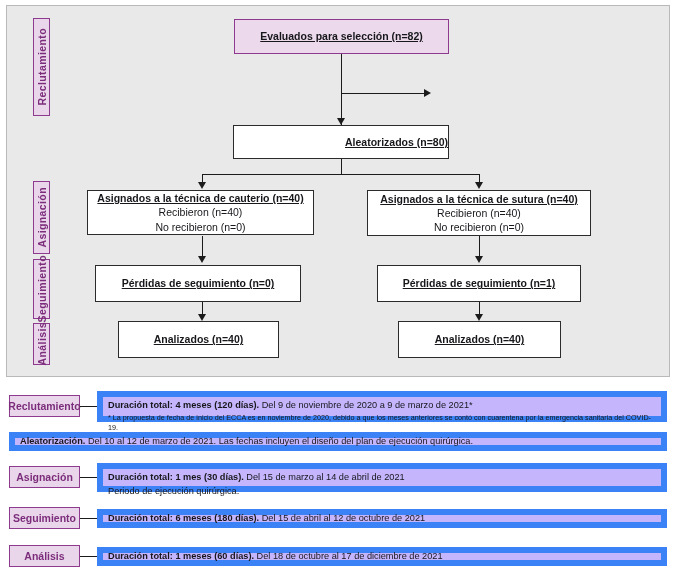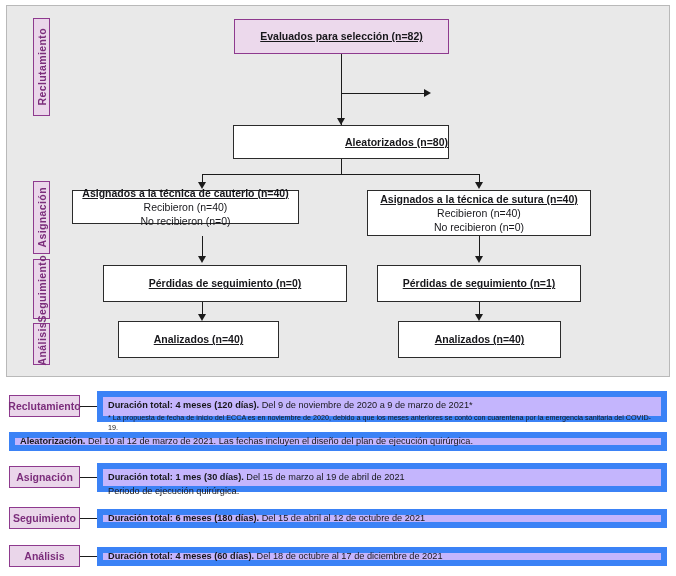--- a/index.html
+++ b/index.html
@@ -102,38 +102,38 @@
     <div class="b">Aleatorizados (n=80)</div>
   </div>
 
   <div class="vline" style="left:334px;top:153px;height:16px;"></div>
   <div class="hline" style="left:195px;top:168px;width:278px;"></div>
   <div class="vline" style="left:195px;top:168px;height:9px;"></div>
   <div class="vline" style="left:472px;top:168px;height:9px;"></div>
   <div class="arrow-down" style="left:191px;top:176px;"></div>
   <div class="arrow-down" style="left:468px;top:176px;"></div>
 
-  <div class="fbox" style="left:65px;top:184px;width:227px;height:34px;">
+  <div class="fbox" style="left:80px;top:184px;width:227px;height:45px;">
     <div class="b">Asignados a la técnica de cauterio (n=40)</div>
     <div>Recibieron (n=40)</div>
     <div>No recibieron (n=0)</div>
   </div>
 
   <div class="fbox" style="left:360px;top:184px;width:224px;height:46px;">
     <div class="b">Asignados a la técnica de sutura (n=40)</div>
     <div>Recibieron (n=40)</div>
     <div>No recibieron (n=0)</div>
   </div>
 
   <div class="vline" style="left:195px;top:230px;height:21px;"></div>
   <div class="arrow-down" style="left:191px;top:250px;"></div>
   <div class="vline" style="left:472px;top:230px;height:21px;"></div>
   <div class="arrow-down" style="left:468px;top:250px;"></div>
 
-  <div class="fbox" style="left:96px;top:259px;width:244px;height:37px;">
+  <div class="fbox" style="left:88px;top:259px;width:206px;height:37px;">
     <div class="b">Pérdidas de seguimiento (n=0)</div>
   </div>
   <div class="fbox" style="left:370px;top:259px;width:204px;height:37px;">
     <div class="b">Pérdidas de seguimiento (n=1)</div>
   </div>
 
   <div class="vline" style="left:195px;top:296px;height:13px;"></div>
   <div class="arrow-down" style="left:191px;top:308px;"></div>
   <div class="vline" style="left:472px;top:296px;height:13px;"></div>
   <div class="arrow-down" style="left:468px;top:308px;"></div>
@@ -162,36 +162,36 @@
     <span class="b">Aleatorización.</span><span> Del 10 al 12 de marzo de 2021. Las fechas incluyen el diseño del plan de ejecución quirúrgica.</span>
   </div>
 </div>
 
 <div class="lgbox" style="left:9px;top:466px;width:71px;height:22px;">
   <span>Asignación</span>
 </div>
 <div class="lgconn" style="left:80px;top:477px;width:17px;"></div>
 <div class="dbox" style="left:97px;top:463px;width:570px;height:29px;">
   <div>
-    <span class="b">Duración total: 1 mes (30 días).</span><span> Del 15 de marzo al 19 de abril de 2021</span>
+    <span class="b">Duración total: 1 mes (30 días).</span><span> Del 15 de marzo al 14 de abril de 2021</span>
   </div>
   <div>Periodo de ejecución quirúrgica.</div>
 </div>
 
 <div class="lgbox" style="left:9px;top:507px;width:71px;height:22px;">
   <span>Seguimiento</span>
 </div>
 <div class="lgconn" style="left:80px;top:518px;width:17px;"></div>
 <div class="dbox" style="left:97px;top:509px;width:570px;height:19px;display:flex;align-items:center;">
   <div>
     <span class="b">Duración total: 6 meses (180 días).</span><span> Del 15 de abril al 12 de octubre de 2021</span>
   </div>
 </div>
 
 <div class="lgbox" style="left:9px;top:545px;width:71px;height:22px;">
   <span>Análisis</span>
 </div>
 <div class="lgconn" style="left:80px;top:556px;width:17px;"></div>
 <div class="dbox" style="left:97px;top:547px;width:570px;height:19px;display:flex;align-items:center;">
   <div>
-    <span class="b">Duración total: 4 meses (60 días).</span><span> Del 18 de octubre al 17 de diciembre de 2021</span>
+    <span class="b">Duración total: 1 meses (60 días).</span><span> Del 18 de octubre al 17 de diciembre de 2021</span>
   </div>
 </div>
 
 </body></html>

